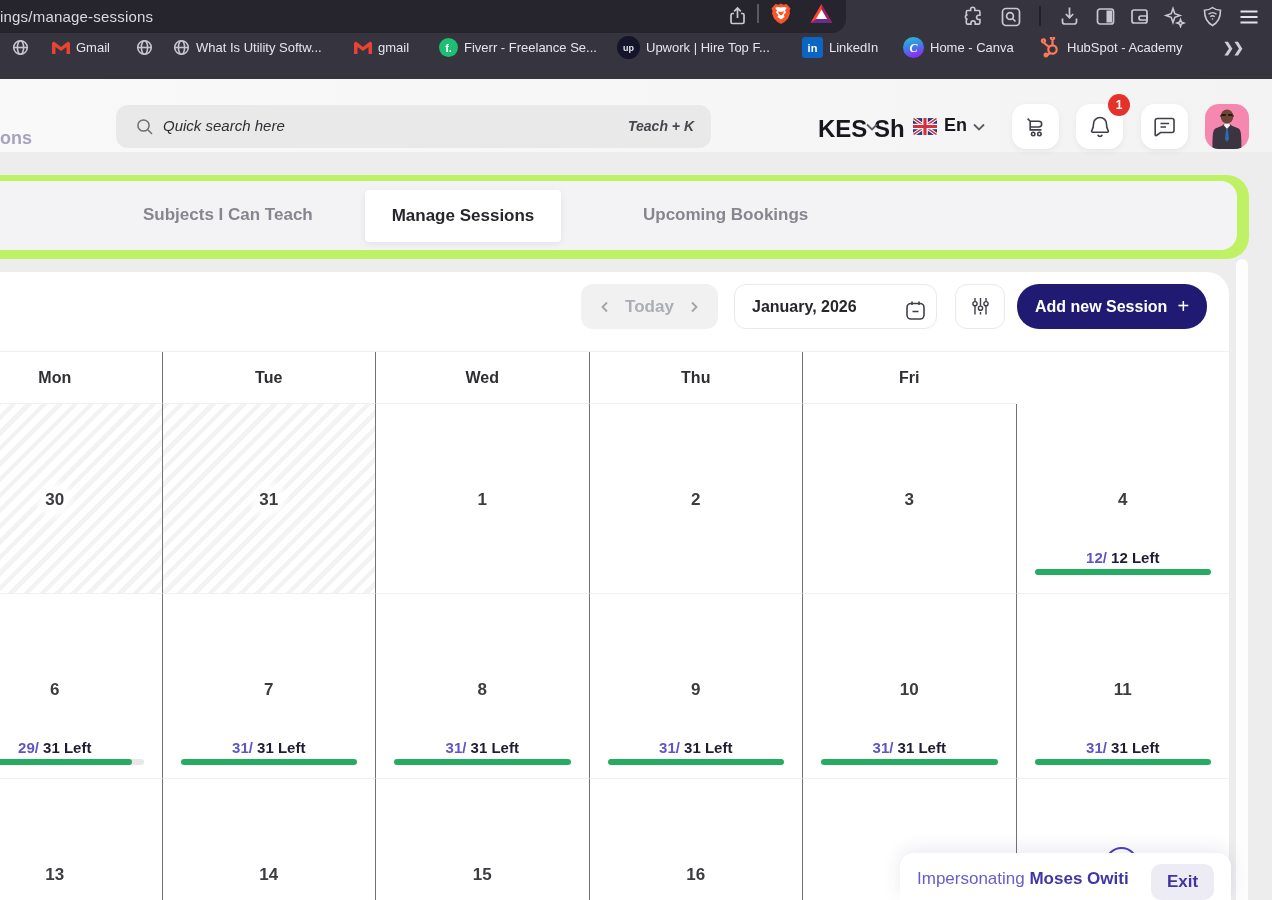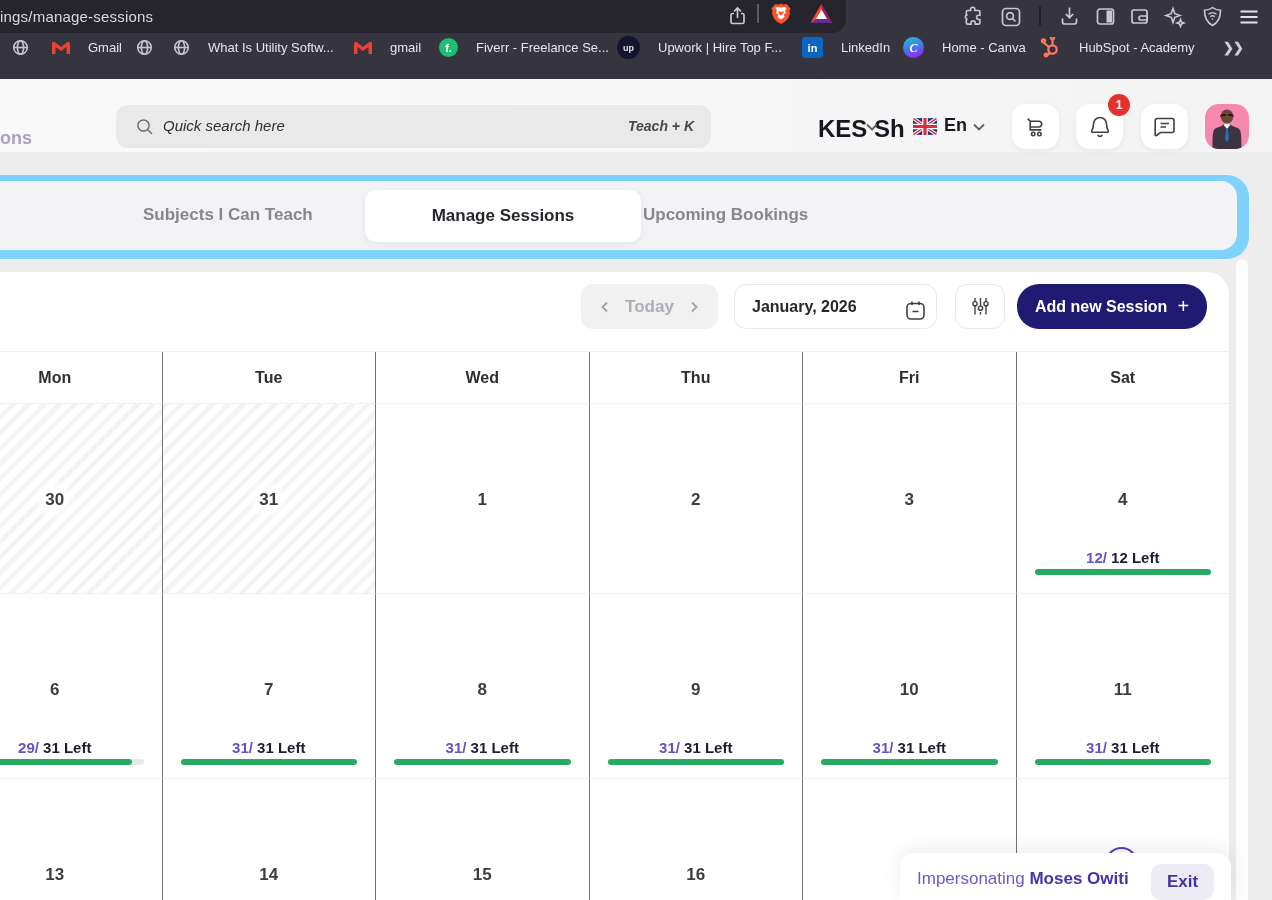--- a/index.html
+++ b/index.html
@@ -7,39 +7,39 @@
   body { font-family:"Liberation Sans", sans-serif; position:relative; background:#ededee; }
   .abs { position:absolute; }
 
   
   #chrome { position:absolute; left:0; top:0; width:1272px; height:79px; background:#36353f; }
   #omnibox { position:absolute; left:0; top:0; width:846px; height:33px; background:#26252d; border-radius:0 0 14px 0; }
   #urltext { position:absolute; left:0; top:8px; font-size:15px; color:#d9d8df; letter-spacing:0.2px; }
   .vdiv { position:absolute; width:2px; background:#5a5963; }
   #toprow-icons svg { display:block; }
   #bookmarks { position:absolute; left:0; top:33px; width:1272px; height:45px; background:#36353f; }
-  .bm { position:absolute; top:0; height:29px; display:flex; align-items:center; gap:18px; color:#e6e4eb; font-size:13px; white-space:nowrap; }
+  .bm { position:absolute; top:0; height:29px; display:flex; align-items:center; gap:6px; color:#e6e4eb; font-size:13px; white-space:nowrap; }
 
   
   #appheader { position:absolute; left:0; top:79px; width:1272px; height:73px; background:linear-gradient(90deg,#f9f9fa 0%,#f6f6f7 60%,#f3f3f4 100%); }
   #logo-ons { position:absolute; left:0; top:37px; font-size:18px; font-weight:bold; color:#a7a2c0;margin-top:12px; }
   #searchbar { position:absolute; left:116px; top:26px; width:595px; height:43px; background:#e9e9ea; border-radius:12px;font-style:italic; }
   #searchbar .ph { position:absolute; left:47px; top:12px; font-size:15px; color:#2e2e33; }
   #searchbar .ctrlk { position:absolute; right:17px; top:13px; font-size:14px; font-weight:bold; color:#47474d; }
   .hbtn { position:absolute; top:25px; width:47px; height:45px; background:#ffffff; border-radius:14px; box-shadow:0 2px 6px rgba(0,0,0,0.06); display:flex; align-items:center; justify-content:center; }
   #kes { position:absolute; left:818px; top:36px; font-size:24px; font-weight:bold; color:#17171f; }
   #en { position:absolute; left:944px; top:36px; font-size:18px; font-weight:bold; color:#17171f; }
   .chev { stroke:#5c5c64; stroke-width:1.8; fill:none; }
   #badge { position:absolute; left:1108px; top:15px; width:22px; height:22px; background:#e5312b; border-radius:50%; color:#fff; font-size:12px; font-weight:bold; text-align:center; line-height:22px; }
 
   
-  #tabswrap { position:absolute; left:0; top:175px; width:1249px; height:84px; background:#7dd3fc; border-radius:0 22px 22px 0; }
+  #tabswrap { position:absolute; left:0; top:175px; width:1249px; height:84px; background:#bef264; border-radius:0 22px 22px 0; }
   #tabsbar { position:absolute; left:0; top:5.5px; width:1237px; height:69.5px; background:#f3f3f5; border-radius:0 16px 16px 0; }
   .tab { position:absolute; top:0; height:69.5px; display:flex; align-items:center; font-size:17px; font-weight:bold; color:#87868e; }
-  #tab-active { position:absolute; left:365px; top:9px; width:276px; height:52px; background:#fff; border-radius:11px; box-shadow:0 2px 7px rgba(0,0,0,0.07); display:flex; align-items:center; justify-content:center; font-size:17px; font-weight:bold; color:#26262c; }
+  #tab-active { position:absolute; left:365px; top:9px; width:196px; height:52px; background:#fff; border-radius:4px; box-shadow:0 2px 7px rgba(0,0,0,0.07); display:flex; align-items:center; justify-content:center; font-size:17px; font-weight:bold; color:#26262c; }
 
   
   #card { position:absolute; left:0; top:272px; width:1229px; height:628px; background:#fff; border-radius:0 22px 0 0; }
   .ctl { position:absolute; top:12px; height:45px; border-radius:12px; display:flex; align-items:center; }
   #todaybtn { left:581px; width:137px; background:#f1f1f2; justify-content:center; gap:13px; color:#abaeb5; font-weight:bold; font-size:17px; }
   #monthbox { left:734px; width:203px; background:#fff; border:1px solid #e9e9eb; }
   #monthbox span { margin-left:17px; font-size:16px; font-weight:bold; color:#27272c; }
   #sliderbox { left:955px; width:50px; background:#fff; border:1px solid #e9e9eb; justify-content:center; }
   #addbtn { left:1017px; width:190px; background:#211a72; border-radius:22px; justify-content:center; color:#fff; font-weight:bold; font-size:16px; }
 
@@ -328,21 +328,20 @@
       <span style="font-size:20px;font-weight:normal;margin-left:10px">+</span>
     </div>
 
   <div id="grid">
     <div class="grow">
       <div class="gcell ghead">Mon</div>
         <div class="gcell ghead">Tue</div>
         <div class="gcell ghead">Wed</div>
         <div class="gcell ghead">Thu</div>
         <div class="gcell ghead">Fri</div>
-        <div class="gcell ghead">Sat</div>
     </div>
     <div class="grow" style="height:190px">
       <div class="gcell hatch">
           <div class="dnum"><span>30</span></div>
         </div>
       <div class="gcell hatch">
           <div class="dnum"><span>31</span></div>
         </div>
       <div class="gcell">
           <div class="dnum">1</div>

